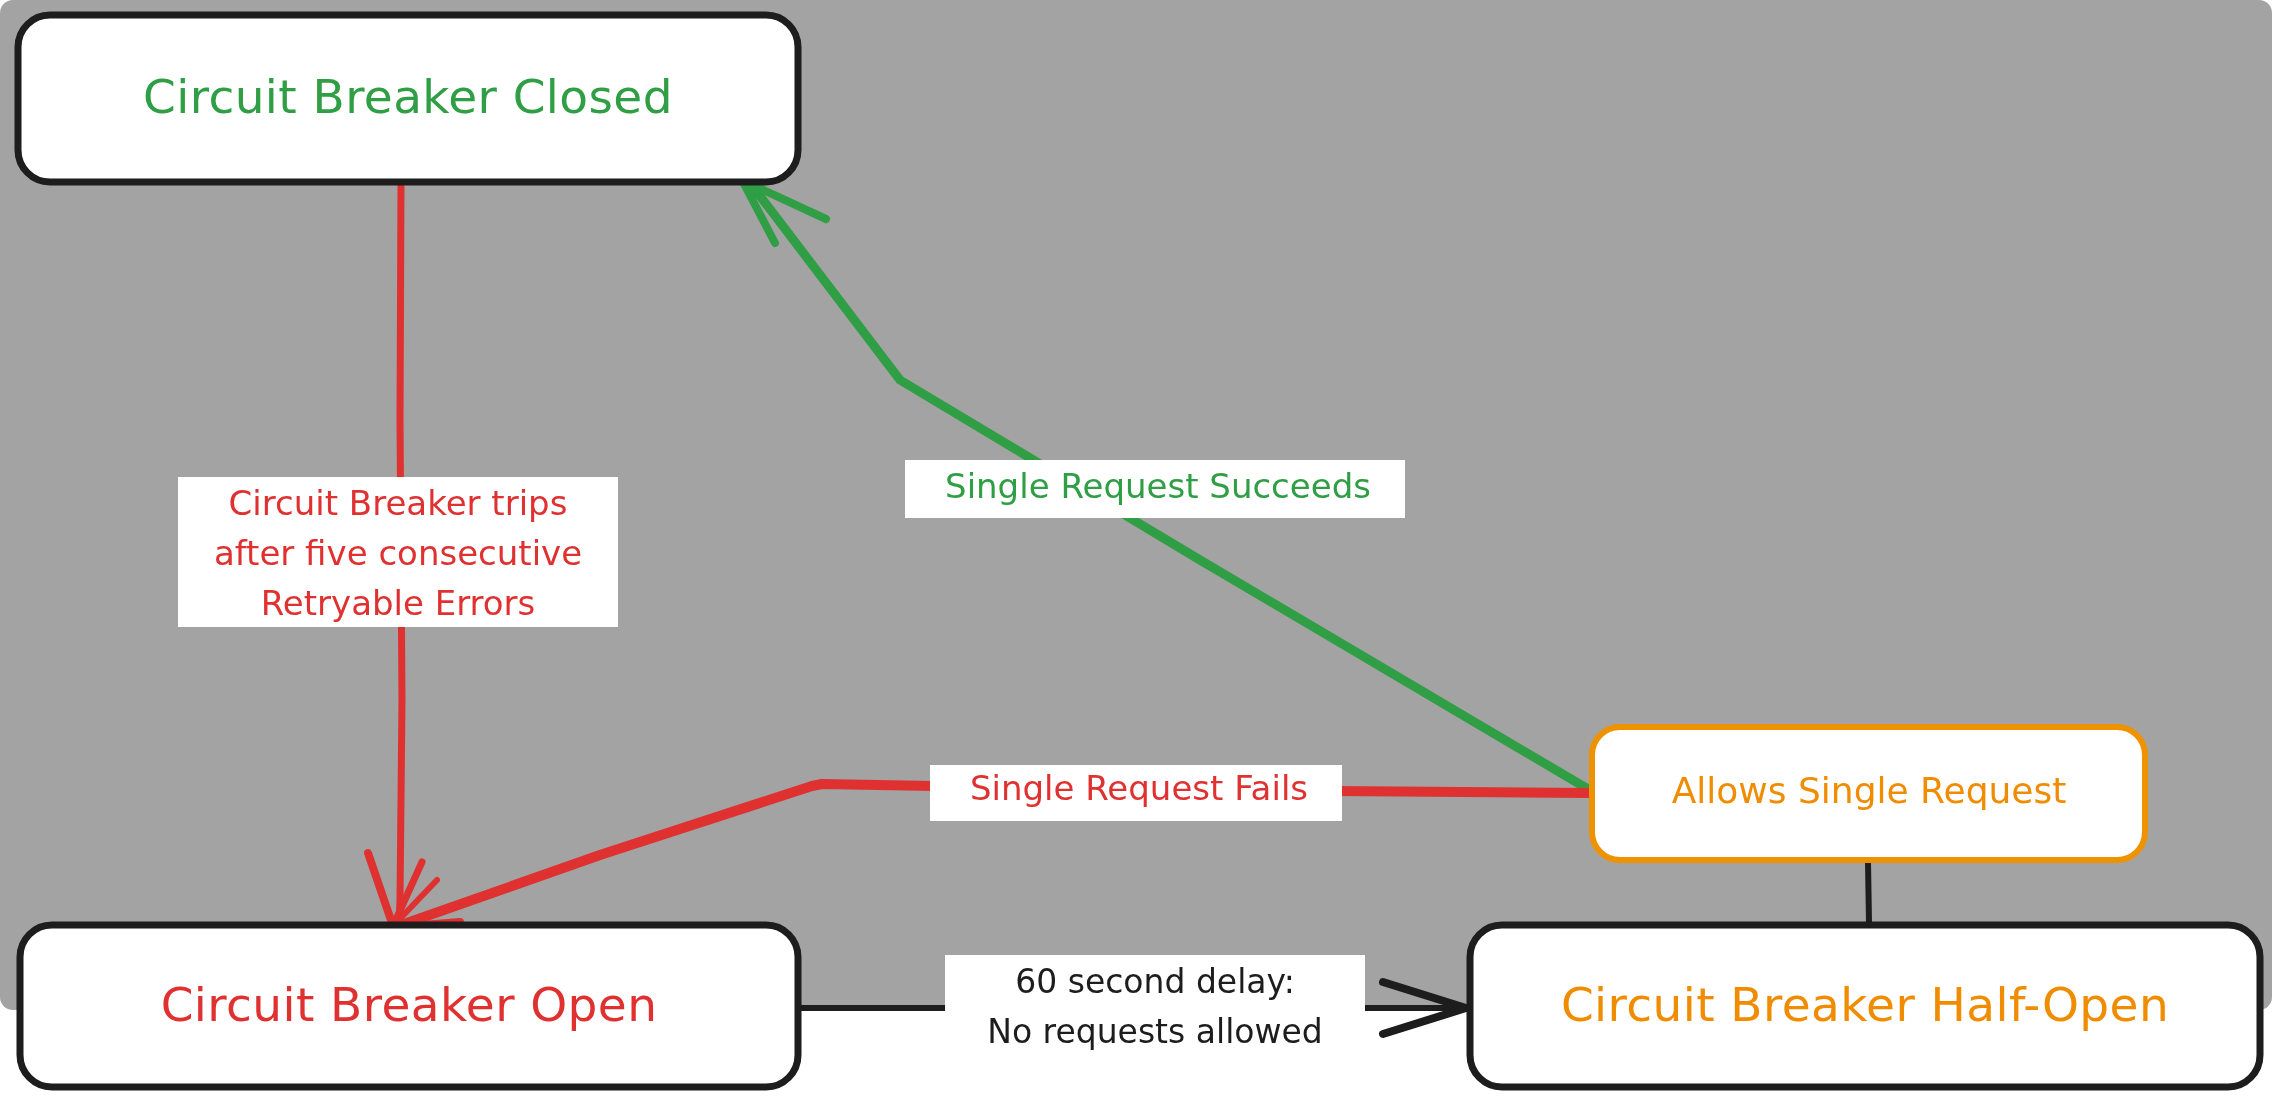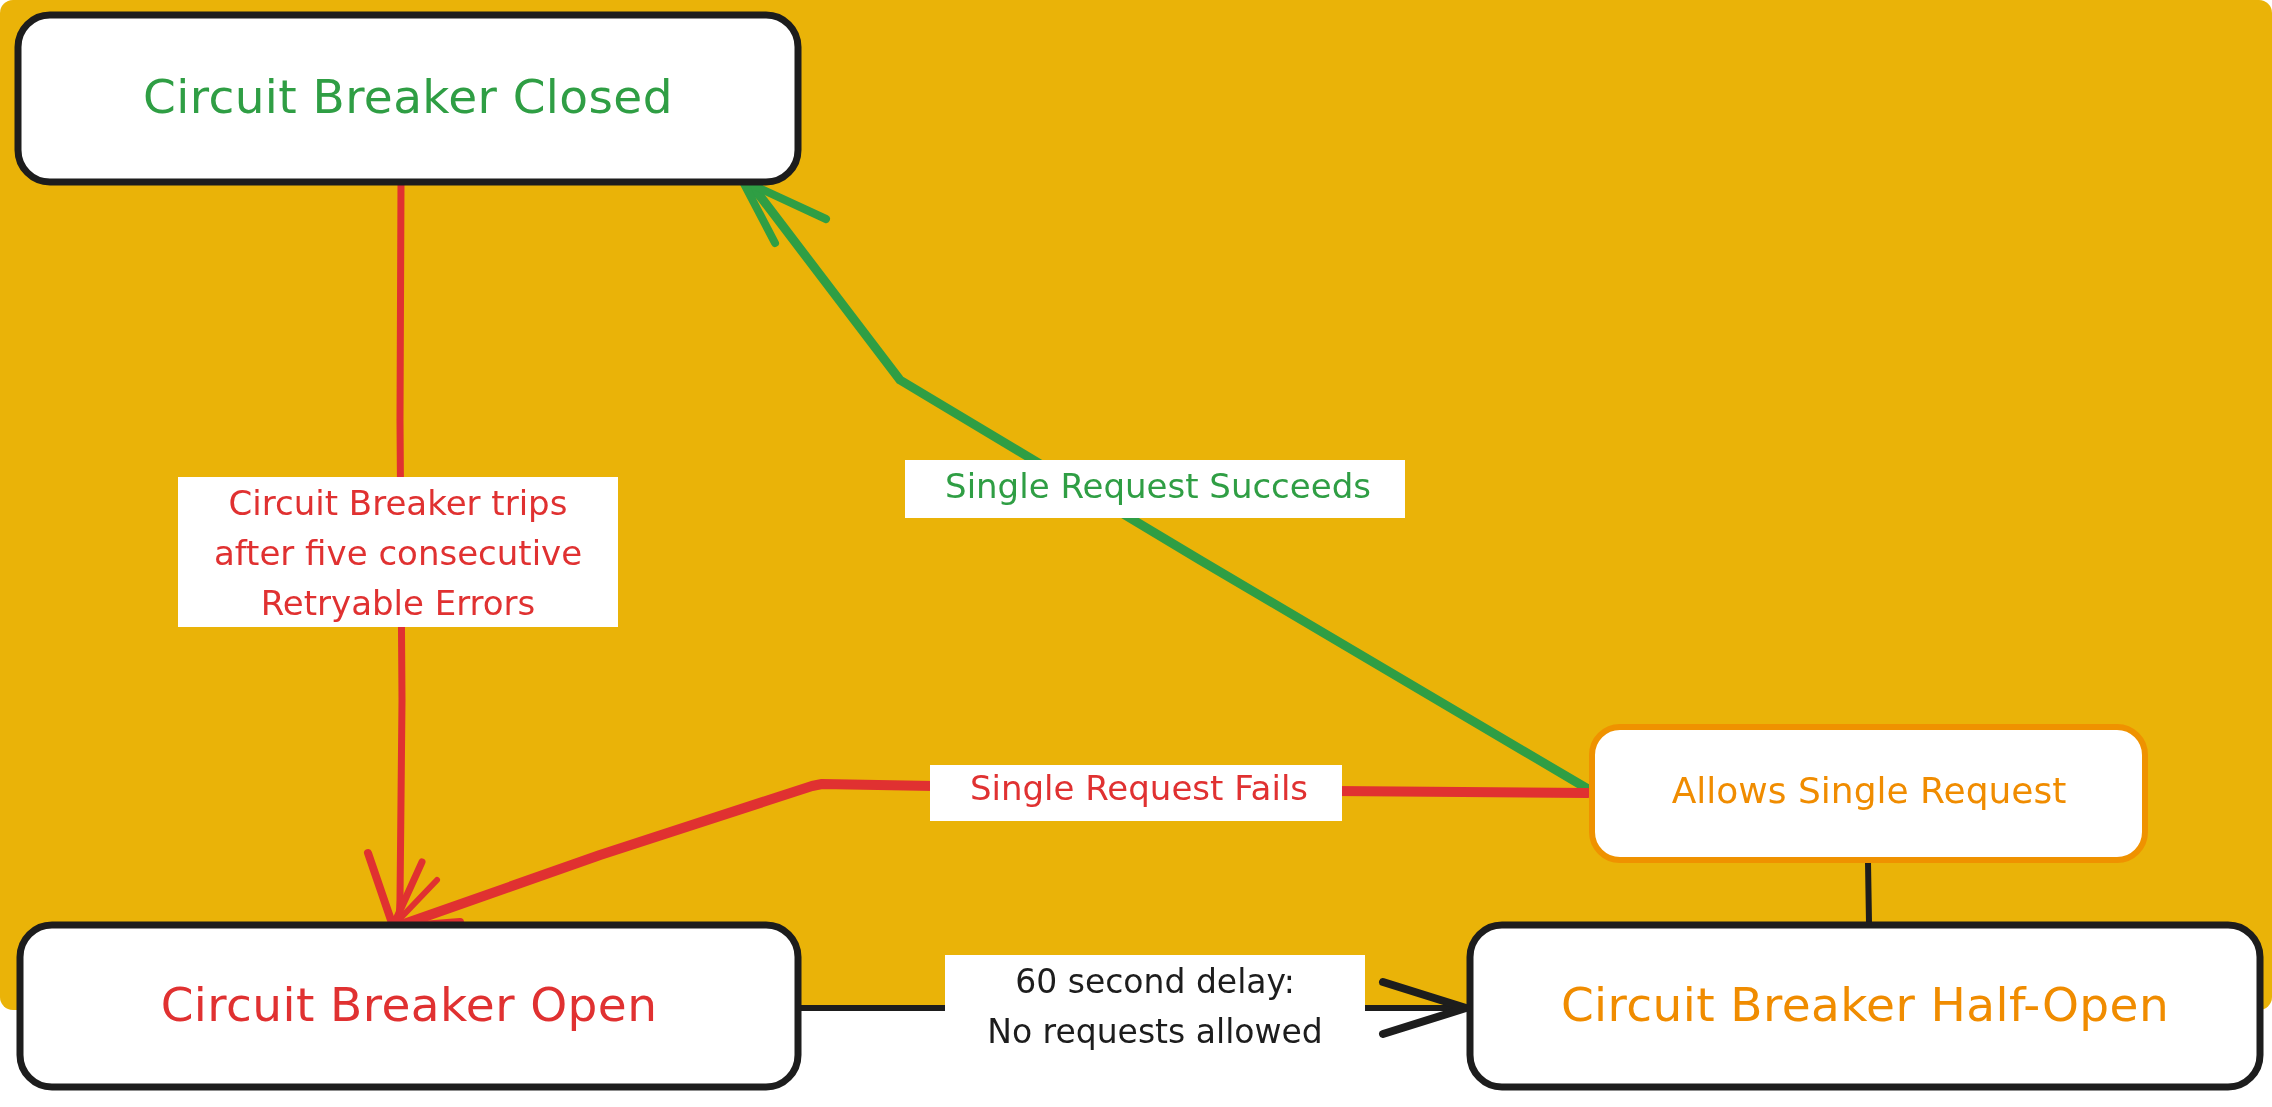--- a/index.html
+++ b/index.html
@@ -11,21 +11,21 @@
   body {
     width: 2272px;
     height: 1107px;
     overflow: hidden;
     font-family: "DejaVu Sans", sans-serif;
   }
   #diagram-root {
     position: relative;
     width: 2272px;
     height: 1010px;
-    background: #eab308;
+    background: #a3a3a3;
     border-radius: 13px;
   }
   svg#diagram-svg {
     position: absolute;
     top: 0;
     left: 0;
     width: 2272px;
     height: 1107px;
   }
   .node-shape {

